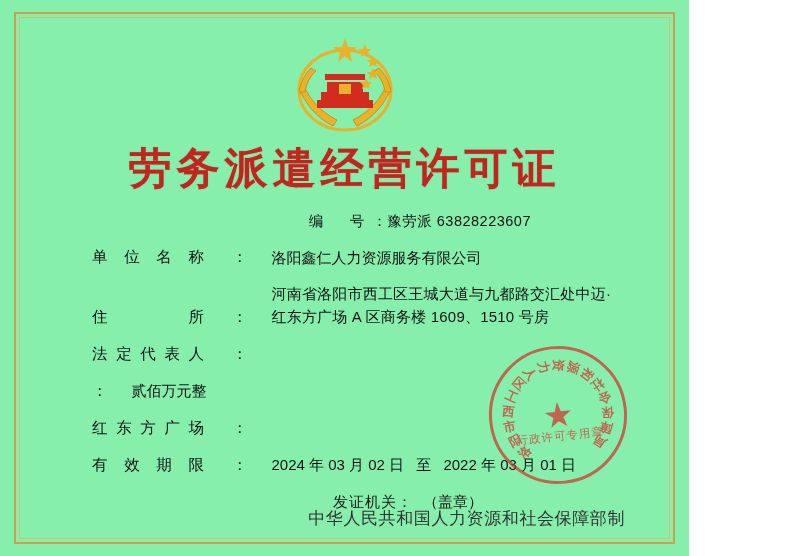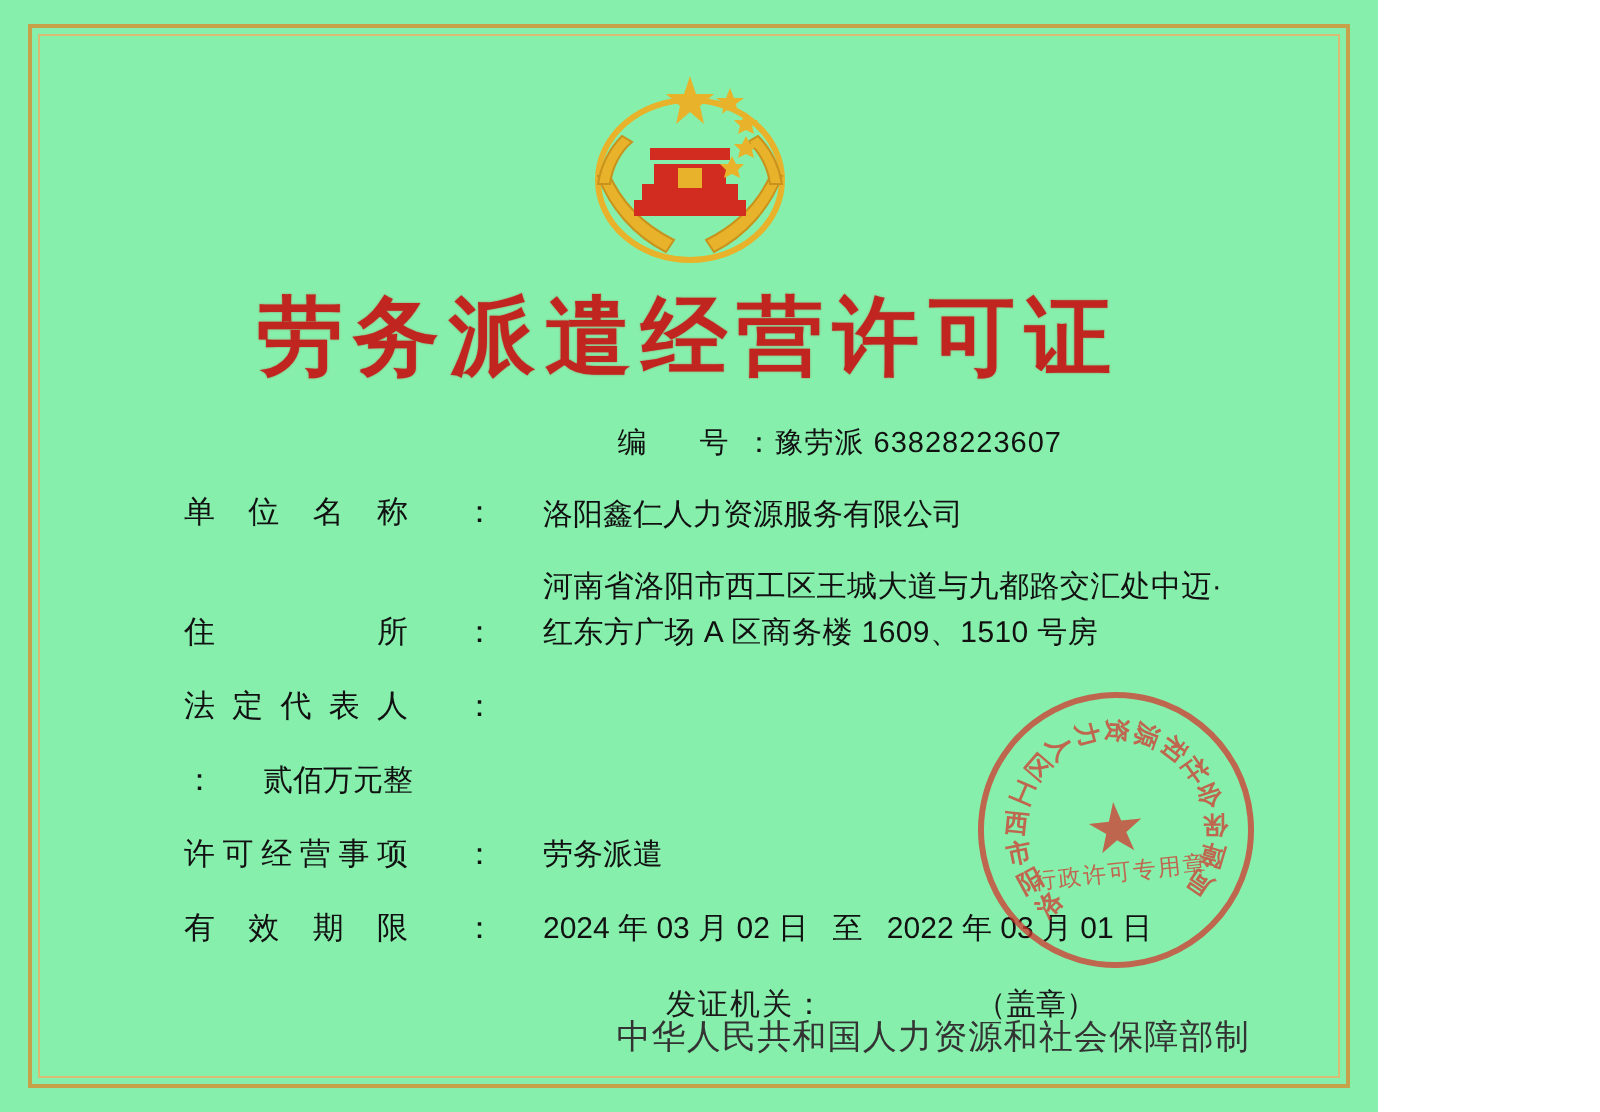--- a/index.html
+++ b/index.html
@@ -140,21 +140,21 @@
   .issuer-line {
     margin-bottom: 22px;
     white-space: nowrap;
   }
   .issuer-label {
     letter-spacing: 1px;
   }
   .issuer-value {
     display: inline-block;
     min-width: 190px;
-    text-align: center;
+    text-align: left;
     padding-left: 10px;
   }
   .date-value {
     display: inline-block;
     min-width: 190px;
     text-align: left;
     padding-left: 10px;
     letter-spacing: 1px;
   }
   .date-gap {
@@ -290,23 +290,22 @@
         <span class="field-label">法定代表人</span>
         <span class="field-colon">：</span>
       </div>
 
       <div class="field-row">
         <span class="field-colon">：</span>
         <span class="field-value">贰佰万元整</span>
       </div>
 
       <div class="field-row">
-        <span class="field-label">许可经营事项</span>
-        <span class="field-colon">：</span>
-        <span class="field-value">劳务派遣</span>
+        <span class="field-label">红东方广场</span>
+        <span class="field-colon">：</span>
       </div>
 
       <div class="field-row">
         <span class="field-label">有效期限</span>
         <span class="field-colon">：</span>
         <span class="field-value">
           <span>2024 年 03 月 02 日</span>
           <span class="valid-sep">至</span>
           <span>2022 年 03 月 01 日</span>
         </span>

